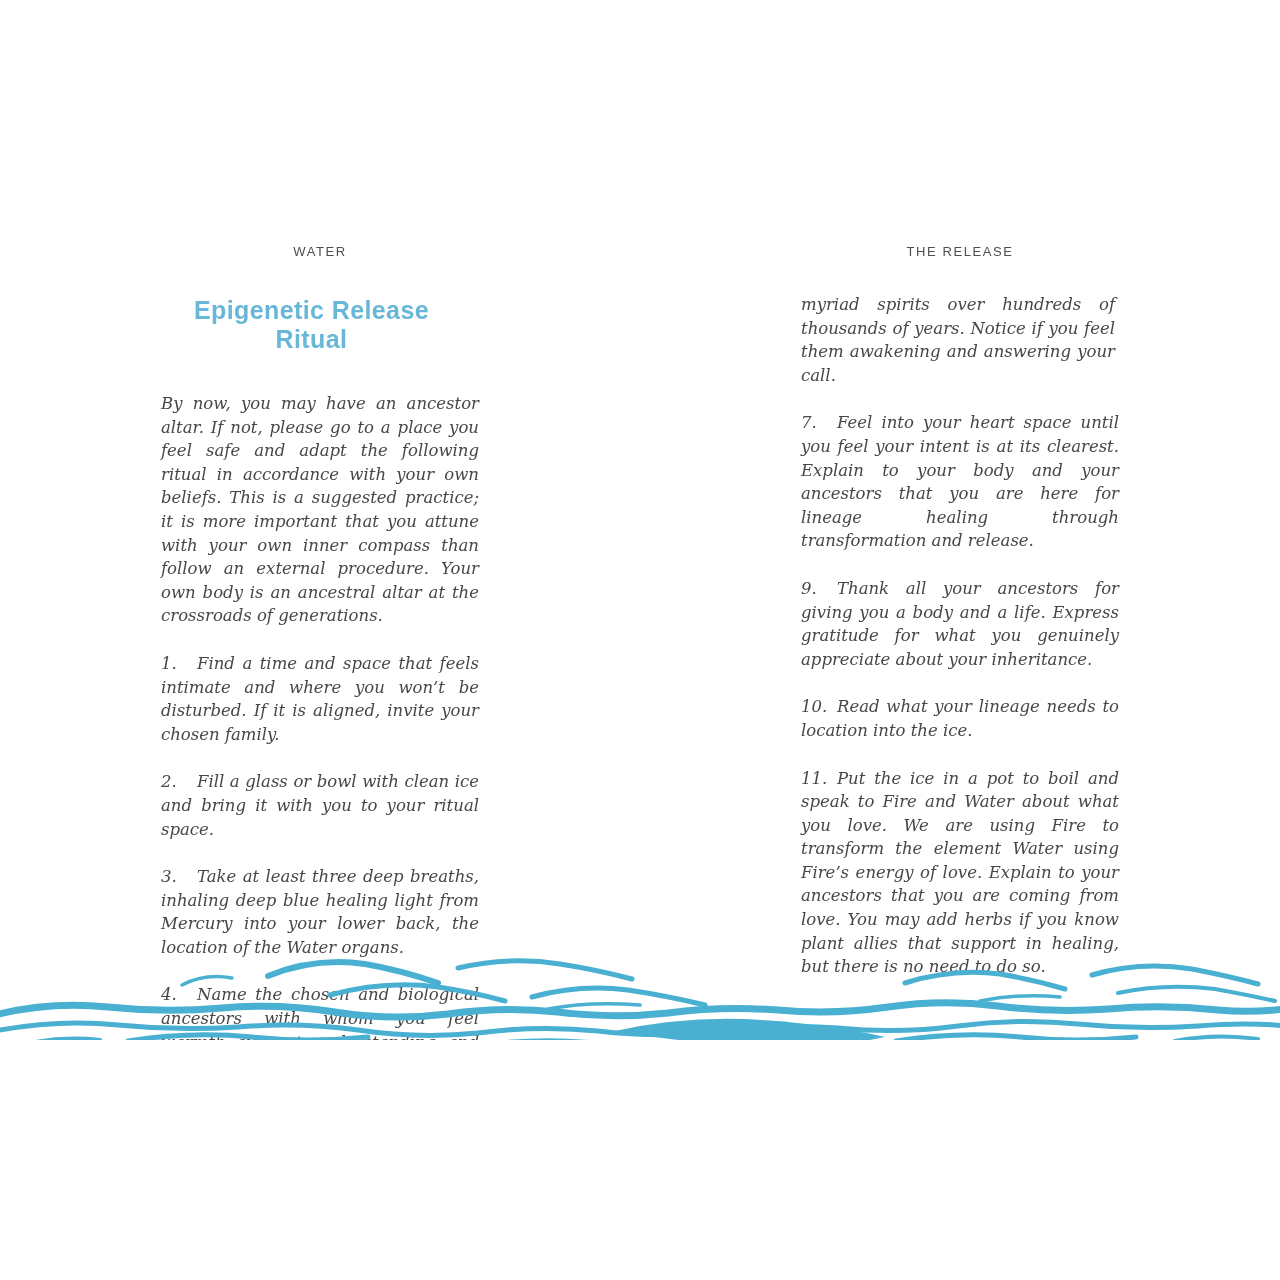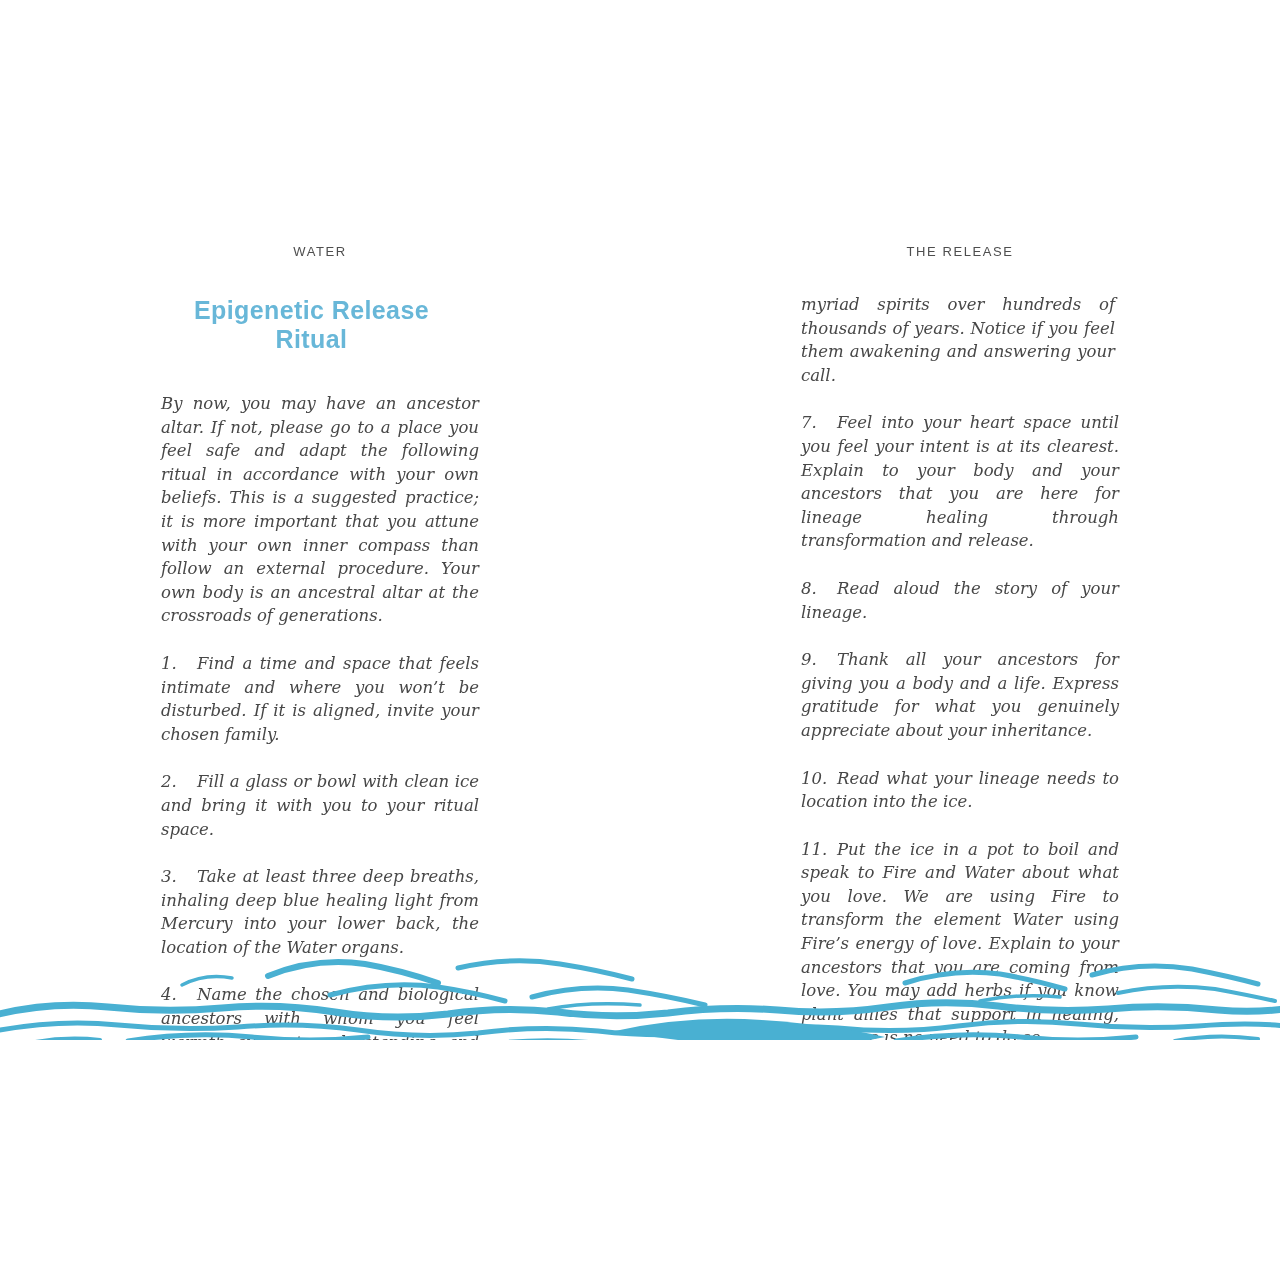--- a/index.html
+++ b/index.html
@@ -92,21 +92,20 @@
     <p class="body-text step"><span class="num">2.</span><span>Fill a glass or bowl with clean ice and bring it with you to your ritual space.</span></p>
     <p class="body-text step"><span class="num">3.</span><span>Take at least three deep breaths, inhaling deep blue healing light from Mercury into your lower back, the location of the Water organs.</span></p>
     <p class="body-text step"><span class="num">4.</span><span>Name the chosen and biological ancestors with whom you feel warmth, support, understanding, and kinship.</span></p>
   </div>
 
   <div id="right-page" class="page-col">
     <div class="running-head">THE RELEASE</div>
     <p class="body-text cont">myriad spirits over hundreds of thousands of years. Notice if you feel them awakening and answering your call.</p>
 
     <p class="body-text step"><span class="num">7.</span><span>Feel into your heart space until you feel your intent is at its clearest. Explain to your body and your ancestors that you are here for lineage healing through transformation and release.</span></p>
-    <p class="body-text step"><span class="num">8.</span><span>Read aloud the story of your lineage.</span></p>
     <p class="body-text step"><span class="num">9.</span><span>Thank all your ancestors for giving you a body and a life. Express gratitude for what you genuinely appreciate about your inheritance.</span></p>
     <p class="body-text step"><span class="num">10.</span><span>Read what your lineage needs to location into the ice.</span></p>
     <p class="body-text step"><span class="num">11.</span><span>Put the ice in a pot to boil and speak to Fire and Water about what you love. We are using Fire to transform the element Water using Fire’s energy of love. Explain to your ancestors that you are coming from love. You may add herbs if you know plant allies that support in healing, but there is no need to do so.</span></p>
   </div>
 
   <div id="wave-band">
     <svg width="1280" height="125" viewBox="0 0 1280 125" xmlns="http://www.w3.org/2000/svg">
 
       <path class="wv" stroke-width="3.5" d="M182,34 Q205,22 232,27"></path>
       <path class="wv" stroke-width="6" d="M268,25 Q315,6 365,13 Q400,19 438,32"></path>

